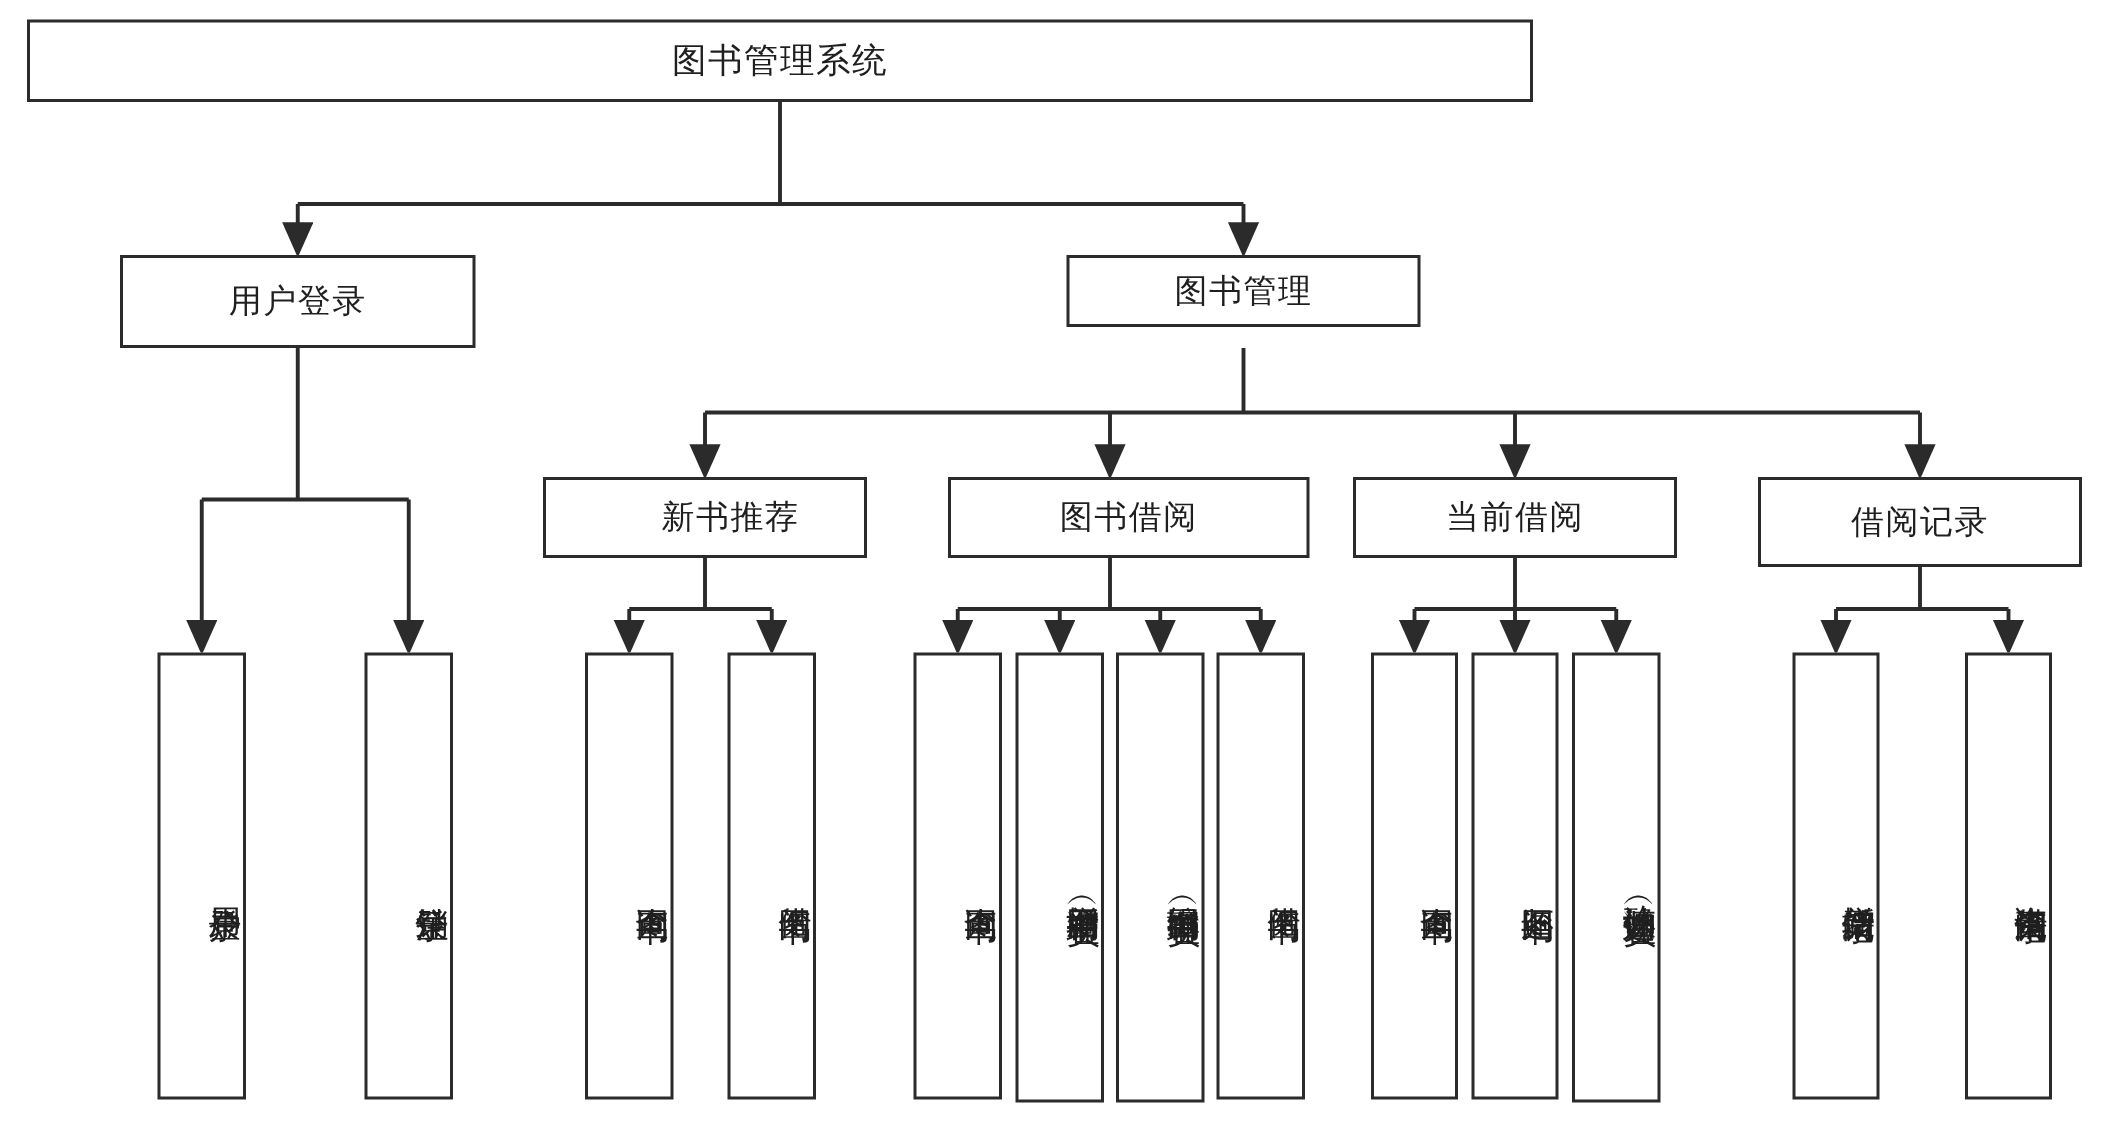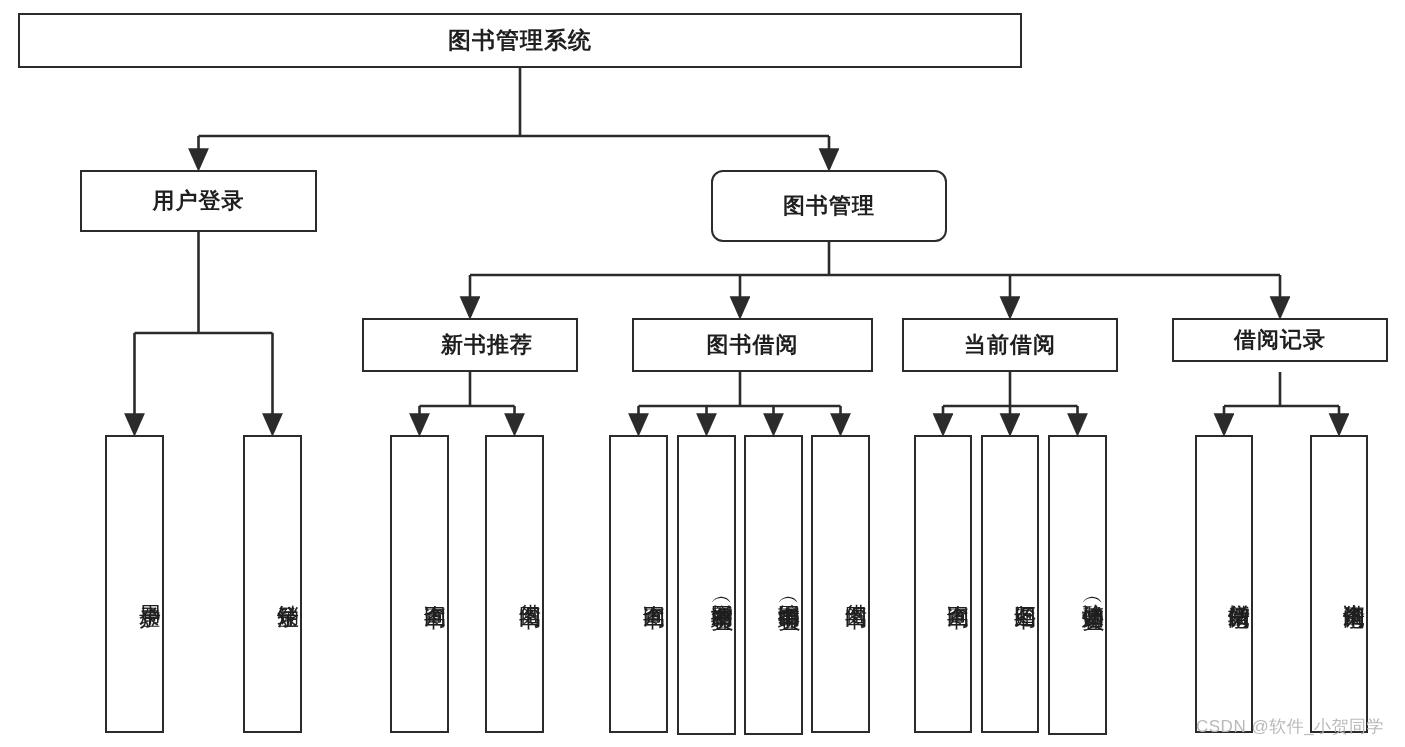--- a/index.html
+++ b/index.html
@@ -33,21 +33,20 @@
     background: #ffffff;
     display: flex;
     align-items: center;
     justify-content: center;
     text-align: center;
     color: #1f1f1f;
   }
   .node.horizontal {
     font-size: 22px;
     letter-spacing: 1px;
-    font-weight: bold;
   }
   .node.root {
     font-size: 23px;
   }
   .node.vertical {
     writing-mode: vertical-rl;
     text-orientation: upright;
     align-items: flex-start;
     justify-content: center;
     padding-top: 10px;
@@ -115,33 +114,33 @@
       </g>
   </svg>
 
   <div id="node-layer">
       <div class="node horizontal root" style="left: 18px; top: 13px; width: 1004px; height: 55px;">
         <span class="label">图书管理系统</span>
       </div>
       <div class="node horizontal" style="left: 80px; top: 170px; width: 237px; height: 62px;">
         <span class="label">用户登录</span>
       </div>
-      <div class="node horizontal" style="left: 711px; top: 170px; width: 236px; height: 72px; border-radius: 12px;">
+      <div class="node horizontal" style="left: 711px; top: 170px; width: 236px; height: 48px;">
         <span class="label">图书管理</span>
       </div>
       <div class="node horizontal" style="left: 362px; top: 318px; width: 216px; height: 54px; padding-left: 34px;">
         <span class="label">新书推荐</span>
       </div>
       <div class="node horizontal" style="left: 632px; top: 318px; width: 241px; height: 54px;">
         <span class="label">图书借阅</span>
       </div>
       <div class="node horizontal" style="left: 902px; top: 318px; width: 216px; height: 54px; text-align: center;">
         <span class="label">当前借阅</span>
       </div>
-      <div class="node horizontal" style="left: 1172px; top: 318px; width: 216px; height: 44px;">
+      <div class="node horizontal" style="left: 1172px; top: 318px; width: 216px; height: 60px;">
         <span class="label">借阅记录</span>
       </div>
       <div class="node vertical" style="left: 105px; top: 435px; width: 59px; height: 298px;">
         <span class="label">用户登录</span>
       </div>
       <div class="node vertical" style="left: 243px; top: 435px; width: 59px; height: 298px;">
         <span class="label">注销登录</span>
       </div>
       <div class="node vertical" style="left: 390px; top: 435px; width: 59px; height: 298px;">
         <span class="label">查询图书</span>
@@ -171,14 +170,13 @@
         <span class="label">确认归还（管理员）</span>
       </div>
       <div class="node vertical" style="left: 1195px; top: 435px; width: 58px; height: 298px;">
         <span class="label">新增借阅记录</span>
       </div>
       <div class="node vertical" style="left: 1310px; top: 435px; width: 58px; height: 298px;">
         <span class="label">查询借阅记录</span>
       </div>
     </div>
 
-  <div class="watermark" style="left:1196px; top:715px;">CSDN @软件_小贺同学</div>
 </div>
 
 </body></html>

